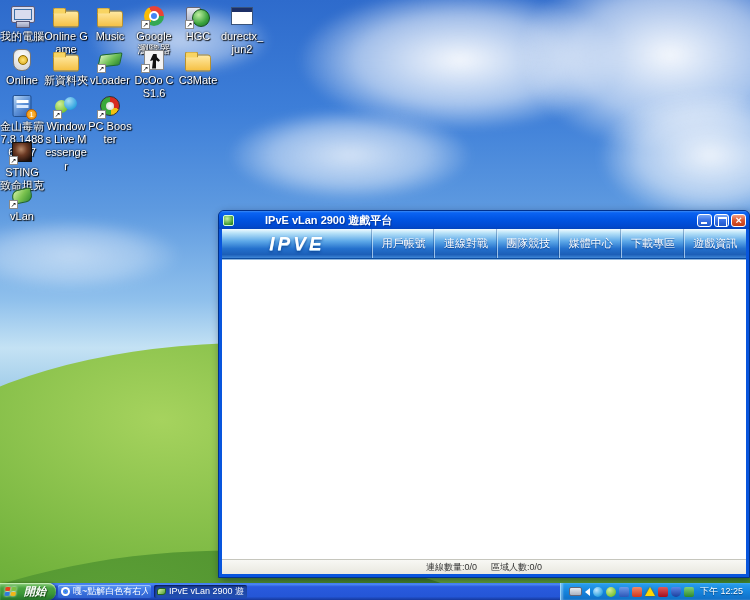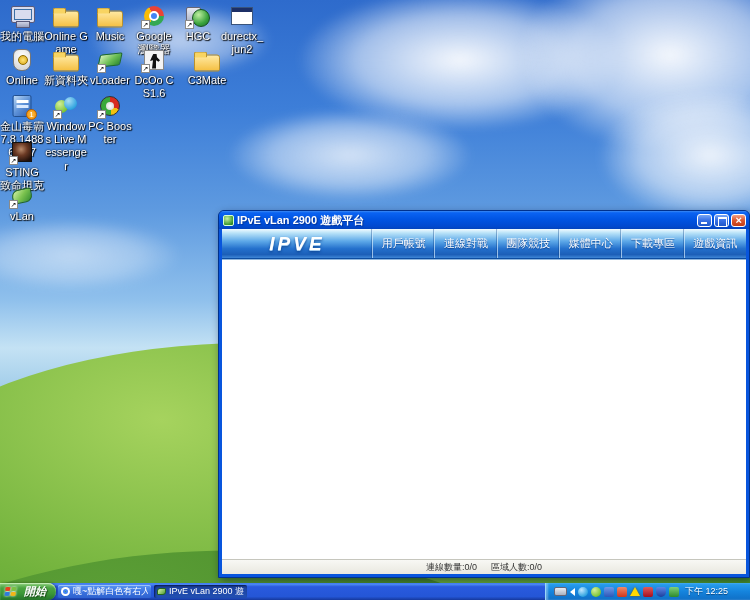--- a/index.html
+++ b/index.html
@@ -54,21 +54,21 @@
   .ic-gauge { width:20px; height:20px; border-radius:50%; background:conic-gradient(#d92b1f 0 110deg,#f4c20d 0 170deg,#3aa83a 0 360deg); border:1px solid #333; }
   .ic-gauge::after { content:""; position:absolute; inset:5px; border-radius:50%; background:radial-gradient(#fff,#cfcfcf); }
   .ic-photo { width:20px; height:20px; background:radial-gradient(circle at 45% 35%,#b98a6a 0%,#6b3a24 40%,#20100a 85%); border:1px solid #111; }
   .ic-vlan { width:20px; height:14px; transform:translate(-50%,-50%) rotate(-12deg); background:linear-gradient(135deg,#d9f5ae,#7cc34f 50%,#2f8a2f); border:1px solid #24661f; border-radius:7px 2px 7px 2px; }
 
   
   .window { position:absolute; left:218px; top:210px; width:532px; height:368px;
     border-radius:6px 6px 0 0; box-shadow:2px 3px 8px rgba(0,0,30,.45);
     background:#0855dd; border:1px solid #00318c; display:flex; flex-direction:column; }
   .titlebar { height:18px; border-radius:5px 5px 0 0; display:flex; align-items:center; padding:0 3px 0 4px;
-    background:linear-gradient(180deg,#3b8af5 0%,#0a63f2 10%,#0054e3 45%,#0149cf 85%,#0343bd 100%); }
+    background:linear-gradient(180deg,#3b8af5 0%,#0a63f2 10%,#0054e3 45%,#0149cf 85%,#0343bd 100%);gap:28px; }
   .app-ico { width:11px; height:11px; margin-right:3px; border-radius:2px;
     background:radial-gradient(circle at 35% 30%,#c8f0a0,#3f9b32 70%,#1f6b1f); border:1px solid #d8ffd0; }
   .title { color:#fff; font-size:11px; font-weight:bold; text-shadow:1px 1px 1px #003399; white-space:nowrap; overflow:hidden; flex:1; }
   .winbtns { display:flex; gap:2px; }
   .wbtn { width:15px; height:13px; border-radius:3px; border:1px solid #fff; position:relative;
     background:linear-gradient(180deg,#79a7f5,#3c74e8 45%,#1f56c8); }
   .wbtn.close { background:linear-gradient(180deg,#f0a088,#dd5b33 45%,#c23c16); }
   .wbtn.min::after { content:""; position:absolute; left:3px; bottom:2px; width:6px; height:2px; background:#fff; }
   .wbtn.max::after { content:""; position:absolute; left:3px; top:2px; width:7px; height:7px; border:1px solid #fff; border-top-width:2px; }
   .wbtn.close::after { content:"\00d7"; color:#fff; font-size:11px; font-weight:bold; position:absolute; left:3.5px; top:-1px; }
@@ -100,21 +100,21 @@
   .flag span { border-radius:1px; }
   .flag .f1{background:#e8401c}.flag .f2{background:#7cc043}.flag .f3{background:#2f7cdb}.flag .f4{background:#f3b517}
   .startlabel { color:#fff; font-size:11px; font-weight:bold; font-style:italic; text-shadow:1px 1px 1px #1a4a1a; }
   .task { width:93px; height:13px; margin:2px 1px 0 2px; border-radius:2px; display:flex; align-items:center; gap:3px; padding:0 3px;
     background:linear-gradient(180deg,#5a96f5,#3c74e0 50%,#2e62cf); box-shadow:inset 0 1px 0 #9cc0f8; cursor:pointer; }
   .task.active { background:linear-gradient(180deg,#1a3f9c,#2250b4); box-shadow:inset 1px 1px 2px rgba(0,0,20,.6); }
   .task .tlabel { color:#fff; font-size:9px; white-space:nowrap; overflow:hidden; }
   .mini-chrome { flex:none; width:9px; height:9px; border-radius:50%; background:conic-gradient(from -30deg,#ea4335 0 120deg,#34a853 0 240deg,#fbbc05 0 360deg); box-shadow:inset 0 0 0 2px #fff, inset 0 0 0 4px #4285f4; }
   .mini-vlan { flex:none; width:9px; height:7px; border-radius:3px 1px 3px 1px; background:linear-gradient(135deg,#d9f5ae,#4f9b33); border:1px solid #24661f; }
 
-  .tray { margin-left:auto; height:17px; display:flex; align-items:center; gap:3px; padding:0 22px 0 8px;
+  .tray { margin-left:auto; height:17px; display:flex; align-items:center; gap:3px; padding:0 7px 0 8px;
     background:linear-gradient(180deg,#2aa0ef 0%,#1584dd 50%,#0f6fc6 100%);
     border-left:1px solid #9cd6f8; box-shadow:inset 2px 0 2px rgba(255,255,255,.35); }
   .tico { width:10px; height:10px; border-radius:2px; }
   .t-printer { background:linear-gradient(#e8ecf2,#aab2c0); border:1px solid #667; width:13px; height:9px; }
   .t-chevron { width:0; height:0; border-top:4px solid transparent; border-bottom:4px solid transparent; border-right:5px solid #fff; border-radius:0; background:none; }
   .t-msgr { border-radius:50%; background:radial-gradient(circle at 35% 30%,#bfe6ff,#2fa3e0 70%,#115f9e); }
   .t-msn { border-radius:50%; background:radial-gradient(circle at 35% 30%,#d3ef9a,#7cc437 70%,#3f7a12); }
   .t-blue { background:linear-gradient(#6f9ae8,#2c57b8); }
   .t-red { background:linear-gradient(#f08a6a,#d2361c); }
   .t-warn { width:0; height:0; border-left:5px solid transparent; border-right:5px solid transparent; border-bottom:9px solid #ffd800; border-radius:0; background:none; filter:drop-shadow(0 0 1px #7a5a00); }
@@ -197,21 +197,21 @@
       </div>
     <div class="dlabel">vLoader</div>
   </div>
   <div class="dcell" style="left:132px;top:46px;">
     <div class="dicon">
         <span class="ic ic-cs"></span>
         <span class="sc"></span>
       </div>
     <div class="dlabel">DcOo CS1.6</div>
   </div>
-  <div class="dcell" style="left:176px;top:46px;margin-left:9px;">
+  <div class="dcell" style="left:176px;top:46px;">
     <div class="dicon">
         <span class="ic ic-folder"></span>
       </div>
     <div class="dlabel">C3Mate</div>
   </div>
 
   <div class="dcell" style="left:0;top:92px;">
     <div class="dicon">
         <span class="ic ic-kingsoft"></span>
         <span class="badge">1</span>

